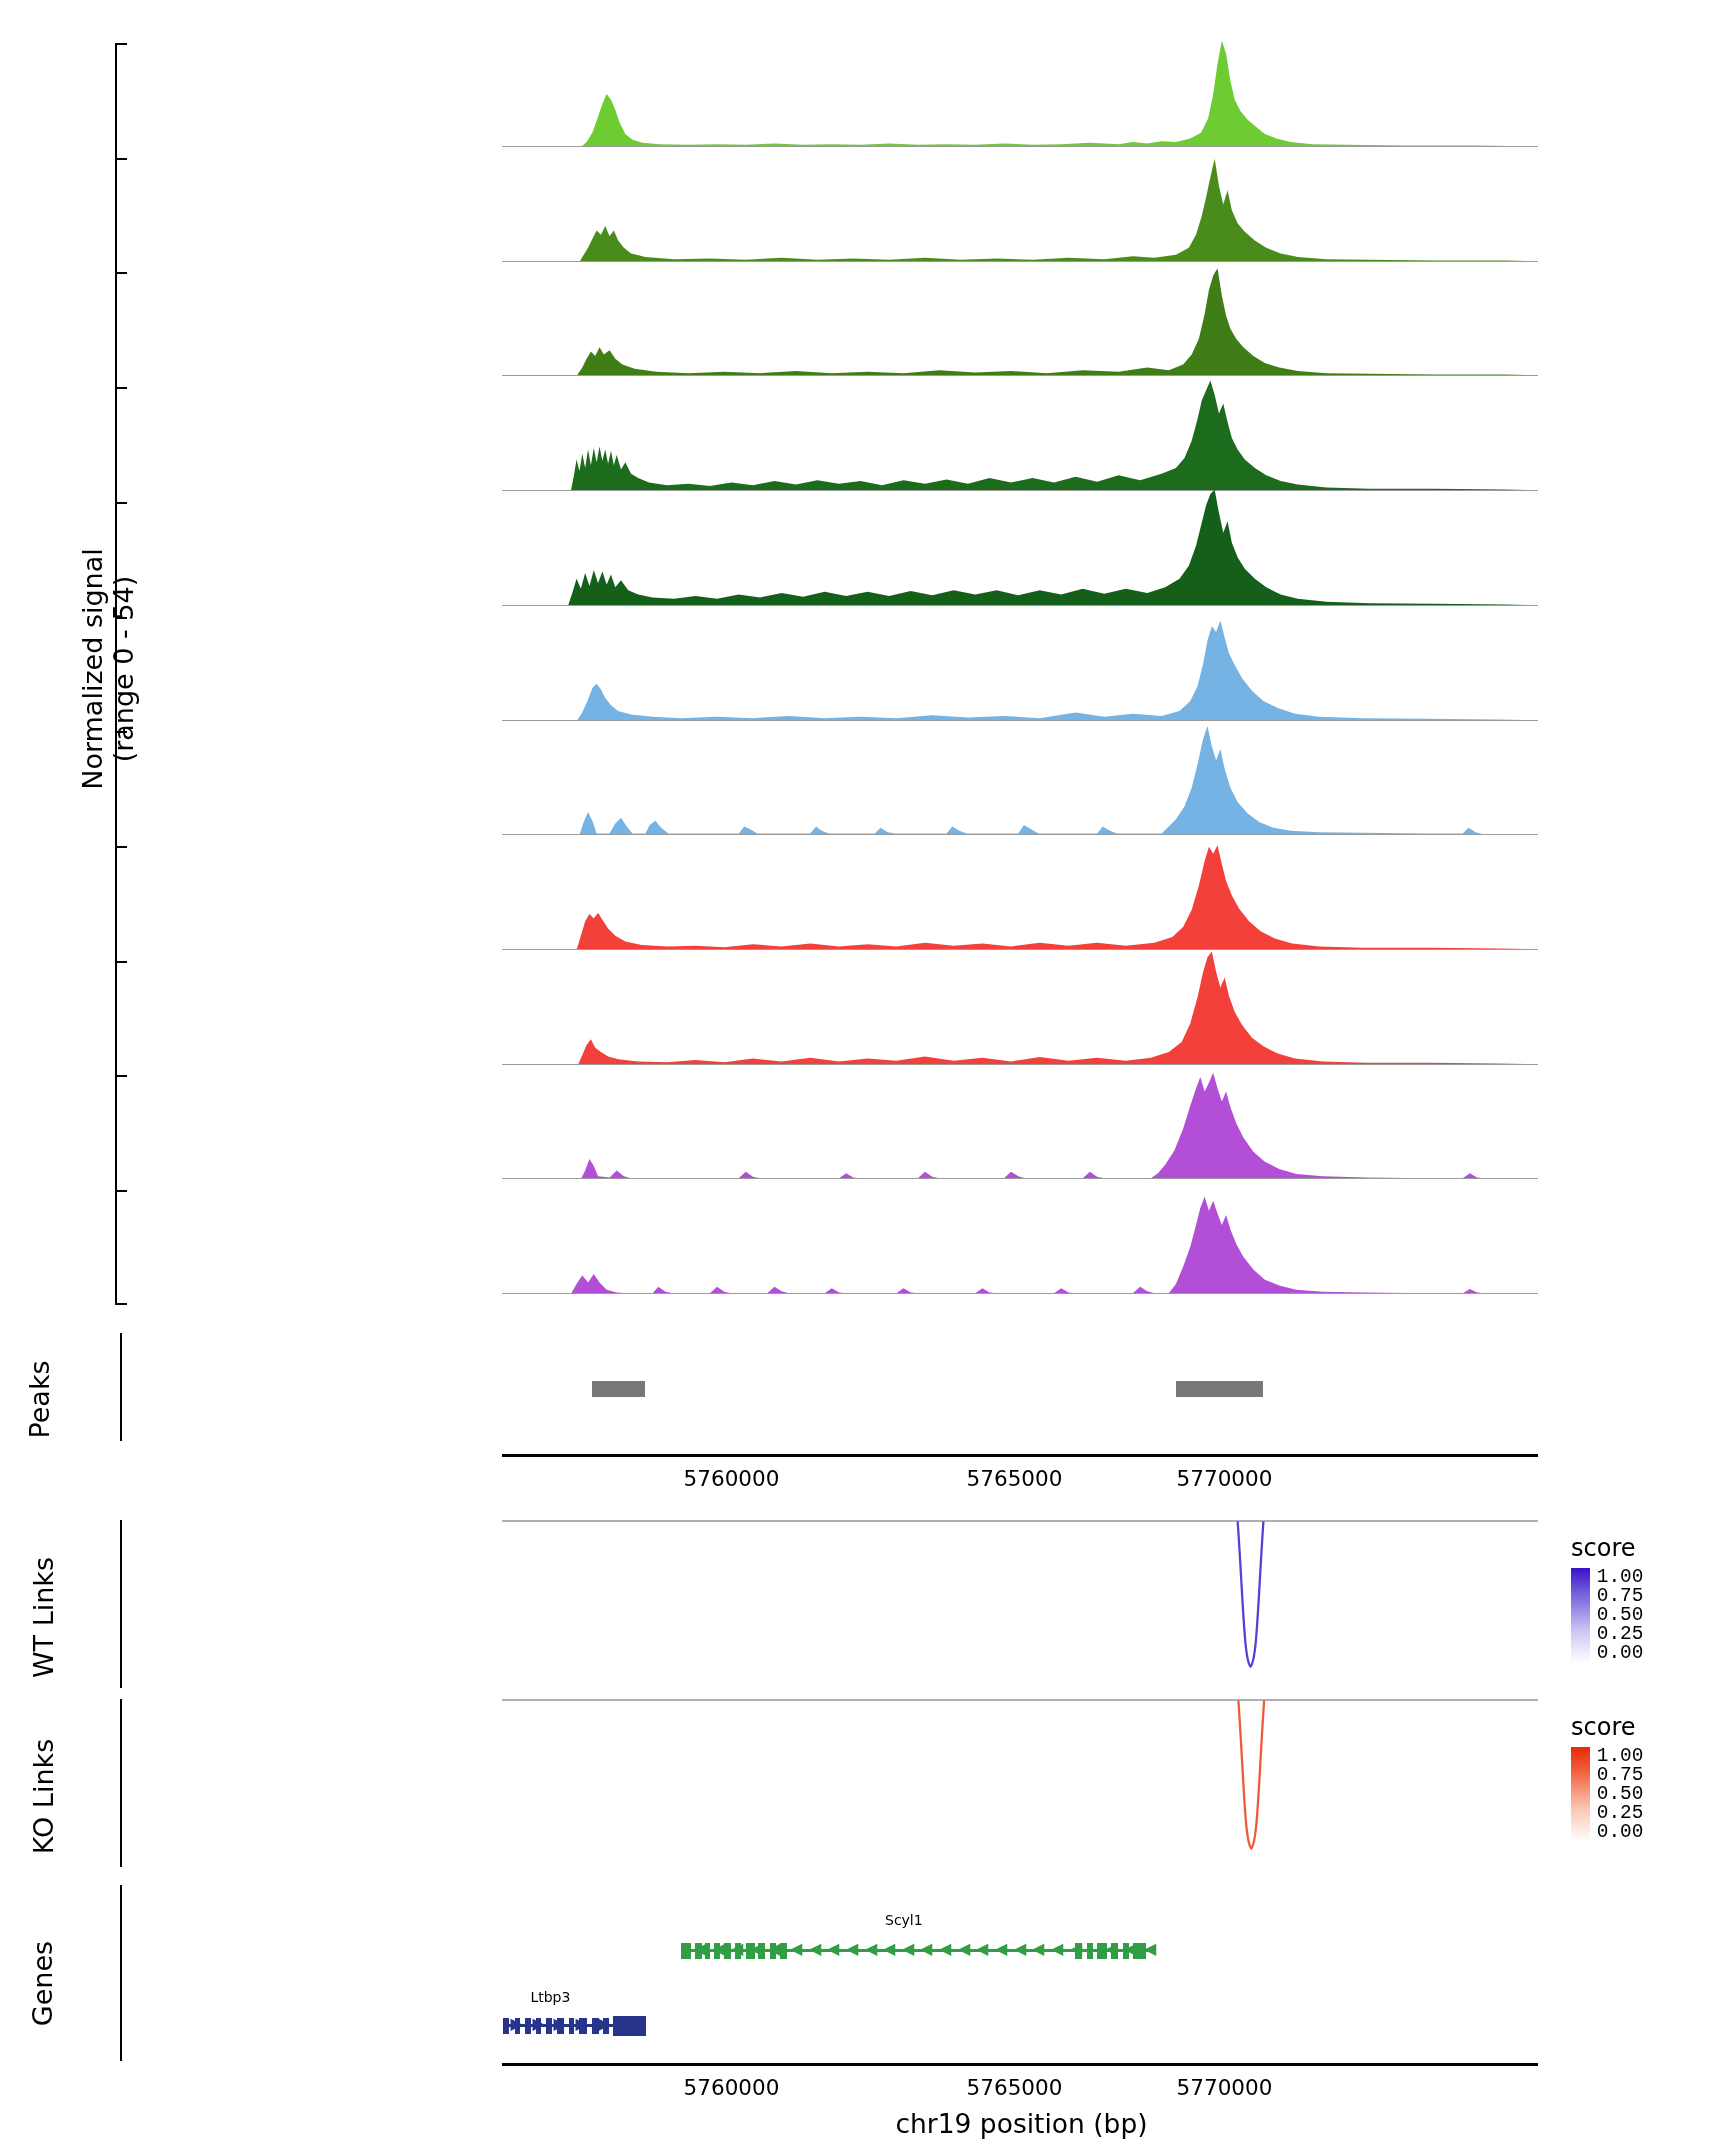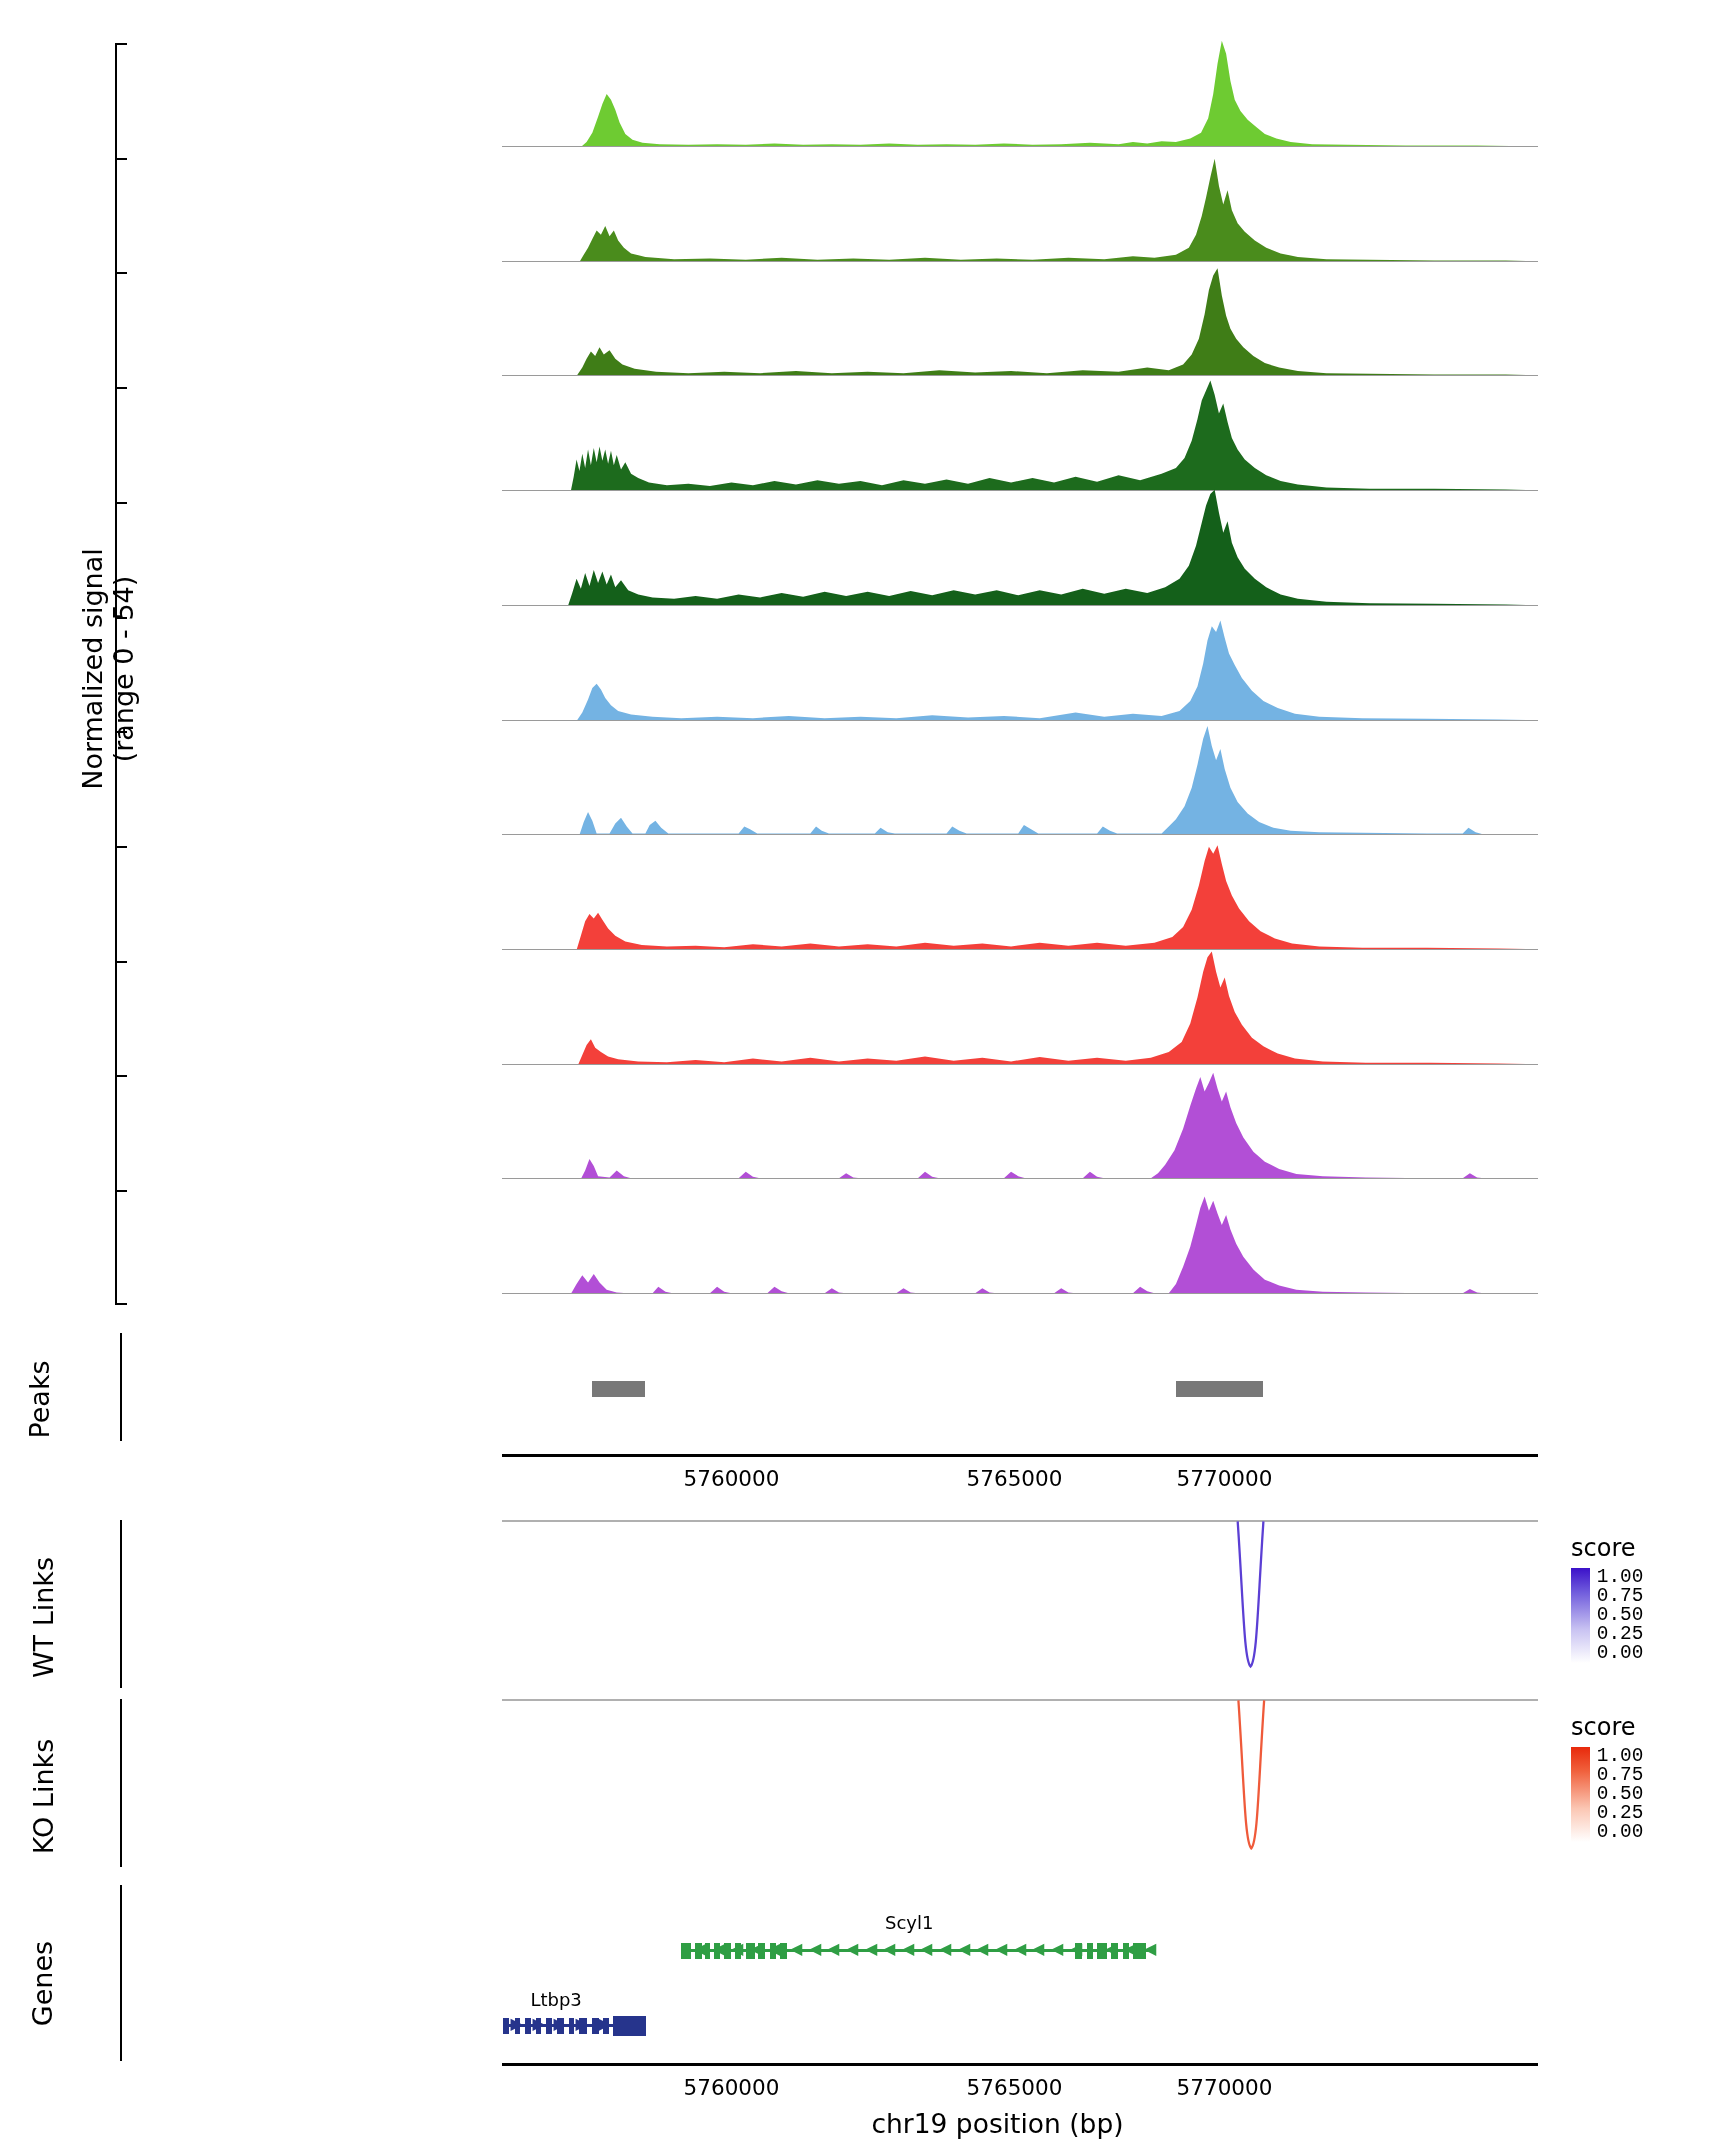--- a/index.html
+++ b/index.html
@@ -125,21 +125,21 @@
   
   .gene-line {
     position: absolute;
     height: 2.9px;
   }
   .gene-exon {
     position: absolute;
   }
   .gene-name {
     position: absolute;
-    font-size: 18px;
+    font-size: 14px;
     white-space: nowrap;
   }
   .arrow {
     position: absolute;
     font-size: 16px;
     line-height: 1;
   }
 
   
   .axis-title {
@@ -400,16 +400,16 @@
         <span class="arrow" style="left:95px;">▶</span>
       </div>
     </div>
   </div>
 
   <div class="axis-line" style="left:502px; top:2063px; width:1036px;"></div>
   <div class="axis-tick-label" style="left:660px; top:2075px; width:143px;">5760000</div>
   <div class="axis-tick-label" style="left:943px; top:2075px; width:143px;">5765000</div>
   <div class="axis-tick-label" style="left:1153px; top:2075px; width:143px;">5770000</div>
 
-  <div class="axis-title" style="left:621px; top:2108px; width:753px;">chr19 position (bp)</div>
+  <div class="axis-title" style="left:645px; top:2108px; width:753px;">chr19 position (bp)</div>
 
 </div>
 
 
 </body></html>

